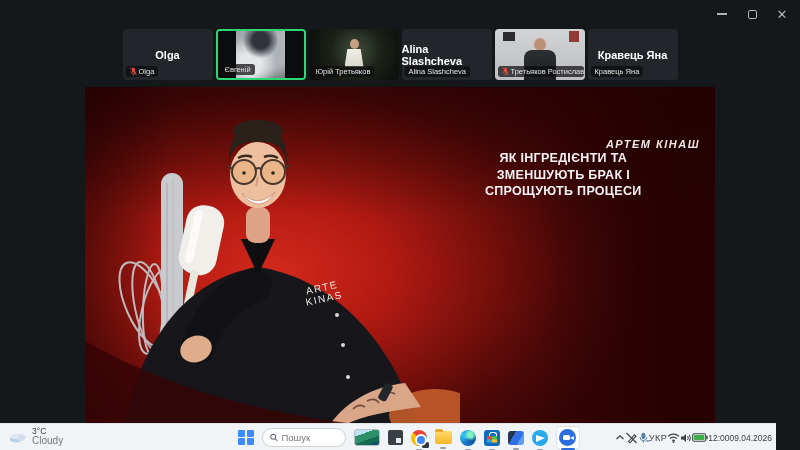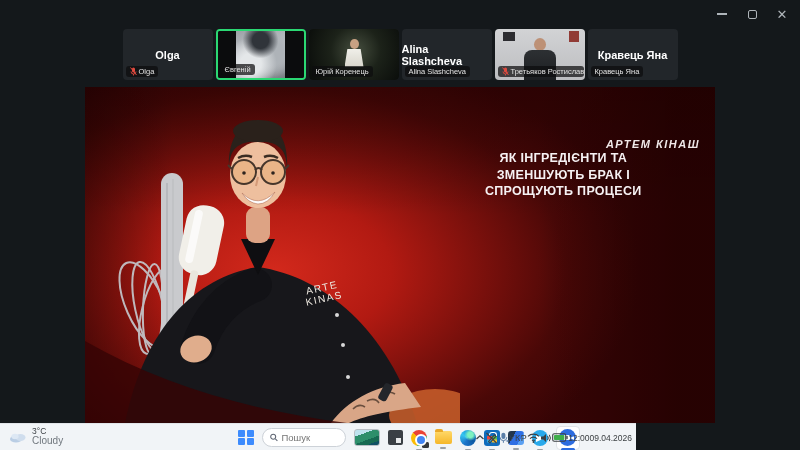--- a/index.html
+++ b/index.html
@@ -61,21 +61,21 @@
   .speaker-name { position:absolute; top:23px; right:15px; color:#f0e8e8; font-size:11px;
     font-style:italic; font-weight:bold; letter-spacing:1.5px;margin-top:28px; }
   .subtitle { position:absolute; top:63px; left:400px; color:#f6f1f3; font-size:12.5px;
     font-weight:bold; line-height:16.5px; letter-spacing:.3px; }
   .subtitle span { display:block;text-align:center; }
   .big-title { position:absolute; top:131px; left:288px; width:338px; text-align:center;
     color:#f6eeda; font-weight:bold; font-size:42px; line-height:47px; letter-spacing:.5px; }
   .big-title span { display:block; white-space:nowrap; }
 
   
-  .taskbar { position:absolute; left:0; top:423px; width:636px; height:27px;
+  .taskbar { position:absolute; left:0; top:423px; width:776px; height:27px;
     background:#f1f4f7; border-top:1px solid #e0e4e8; }
   .tb-left { position:absolute; left:9px; top:2px; display:flex; align-items:center; gap:5px; }
   .weather-text { display:flex; flex-direction:column; line-height:10px; }
   .weather-temp { font-size:8.5px; color:#3b4045; }
   .weather-cond { font-size:10px; color:#70777e; }
   .tb-center { position:absolute; left:238px; top:0; height:27px; display:flex; align-items:center; gap:8px; }
   .tb-icon { position:relative; display:flex; align-items:center; justify-content:center; flex:none; }
   .run-dash { position:absolute; bottom:-5px; left:50%; transform:translateX(-50%);
     width:6px; height:2px; border-radius:1px; background:#9aa0a6; }
   .search-box { width:84px; height:19px; background:#fff; border:1px solid #cdd2d8; border-radius:10px;
@@ -168,21 +168,21 @@
         <span>Євгеній</span>
       </div>
     </div>
 
     <div class="tile">
       <div class="vid-dark-room">
         <div class="yuriy-head"></div>
         <div class="yuriy-shirt"></div>
       </div>
       <div class="pill">
-        <span>Юрій Коренець</span>
+        <span>Юрій Третьяков</span>
       </div>
     </div>
 
     <div class="tile">
       <div class="tile-center-name">Alina Slashcheva</div>
       <div class="pill">
         <span>Alina Slashcheva</span>
       </div>
     </div>
 

